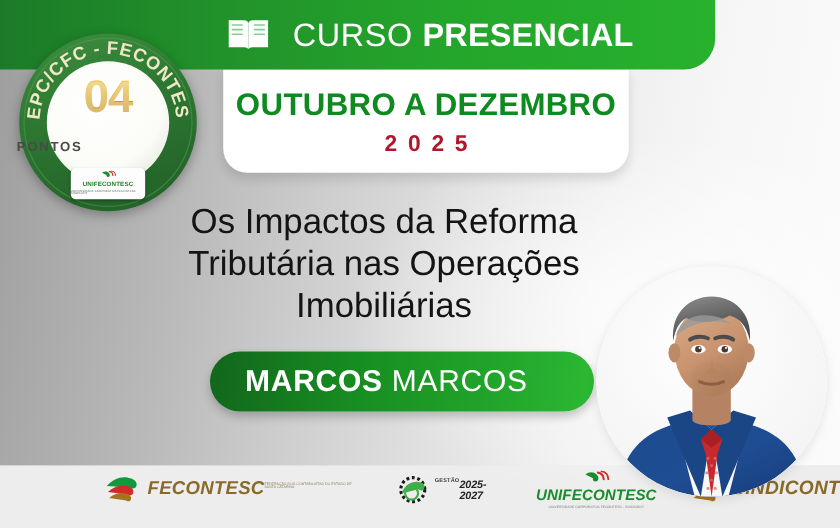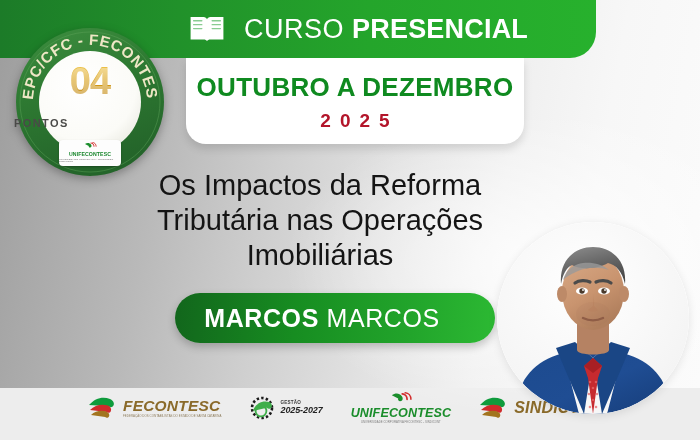--- a/index.html
+++ b/index.html
@@ -247,21 +247,21 @@
     height: 52px;
     display: flex;
     align-items: center;
     justify-content: flex-start;
     gap: 28px;
     padding-left: 88px;
     z-index: 4;
   }
   .logo { display: flex; align-items: center; gap: 5px; }
   .logo .mark { flex: none; display: block; }
-  .logo-texts { display: flex; flex-direction: column; line-height: 1; }
+  .logo-texts { display: flex; flex-direction: row; line-height: 1; }
 
   .fecontesc-name {
     font-size: 15.5px;
     font-weight: 800;
     font-style: italic;
     color: #8a6a2a;
     letter-spacing: .2px;
   }
   .fecontesc-sub {
     font-size: 2.9px;

